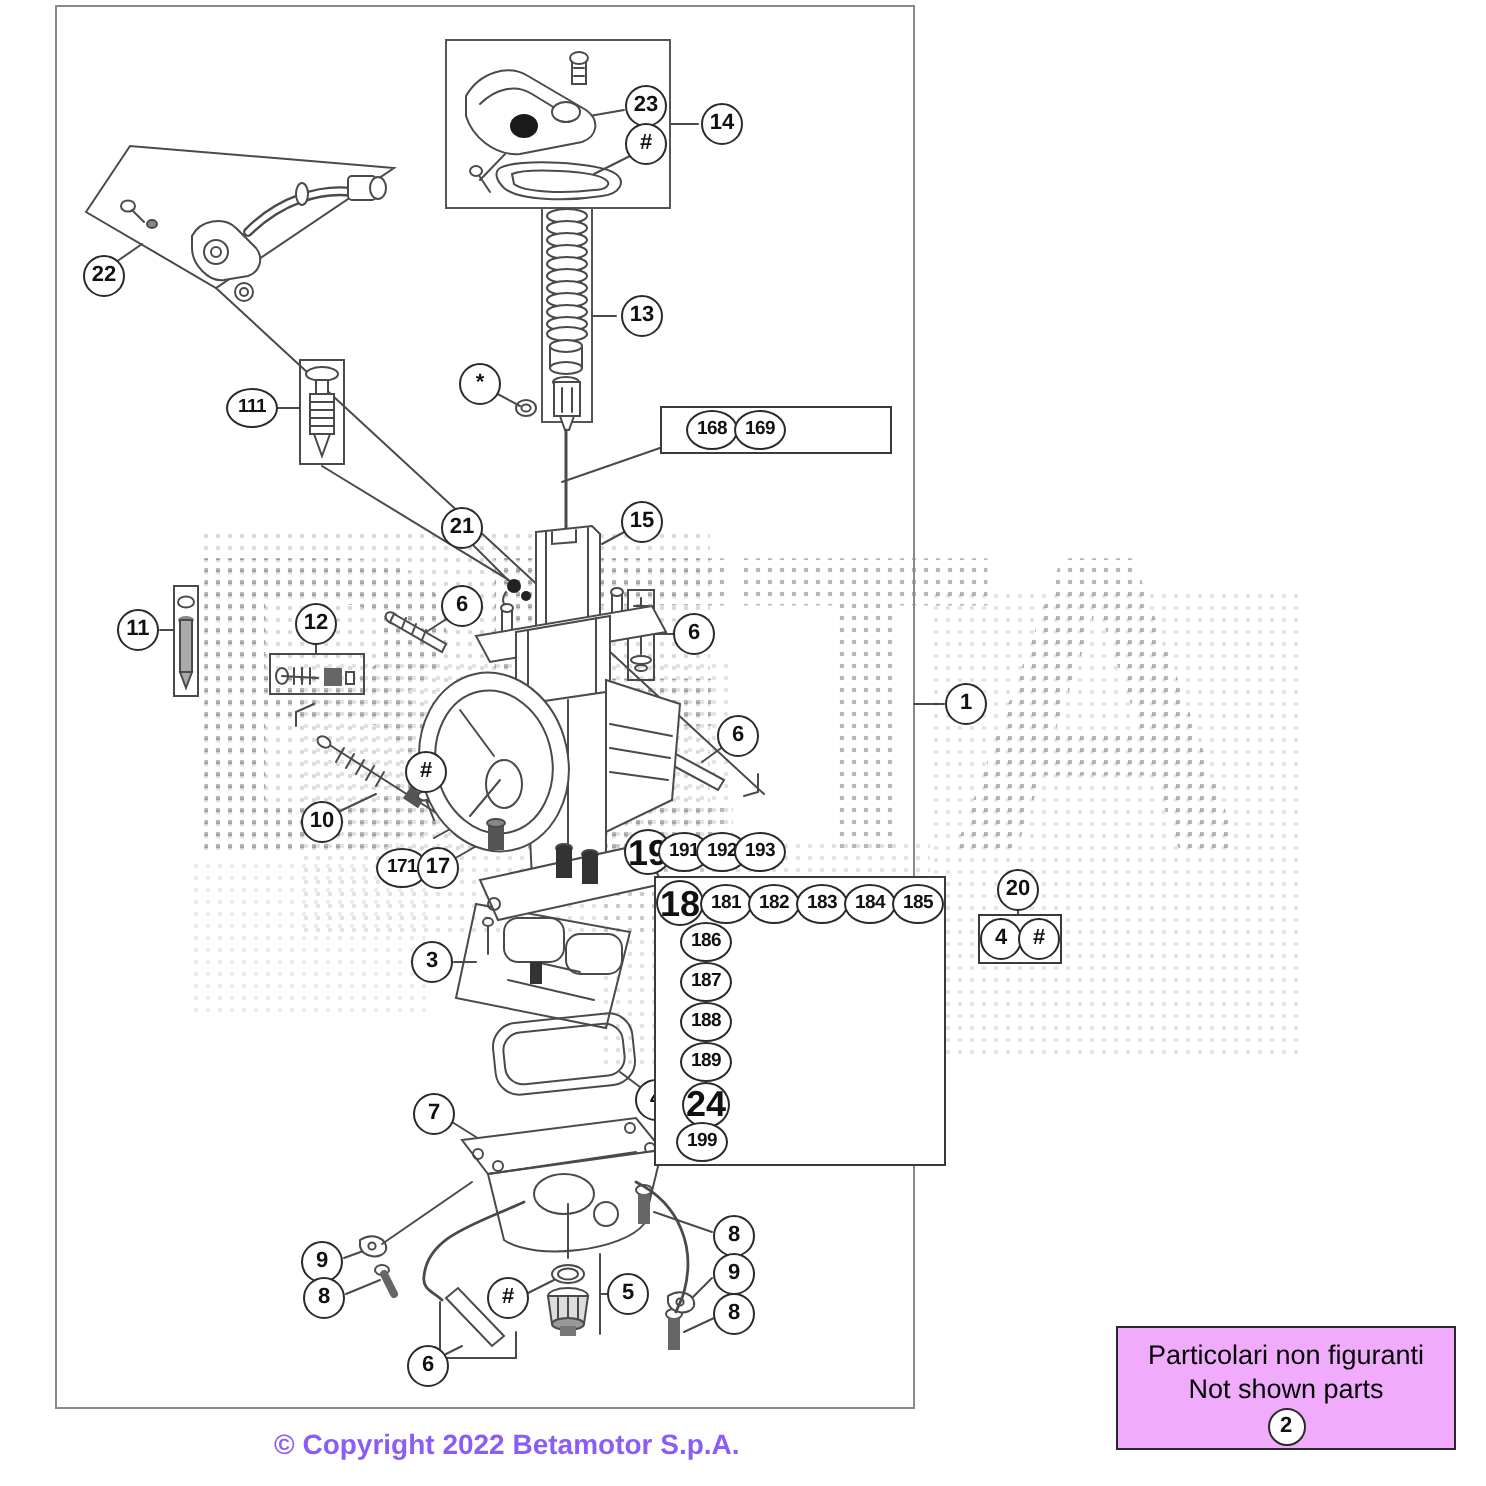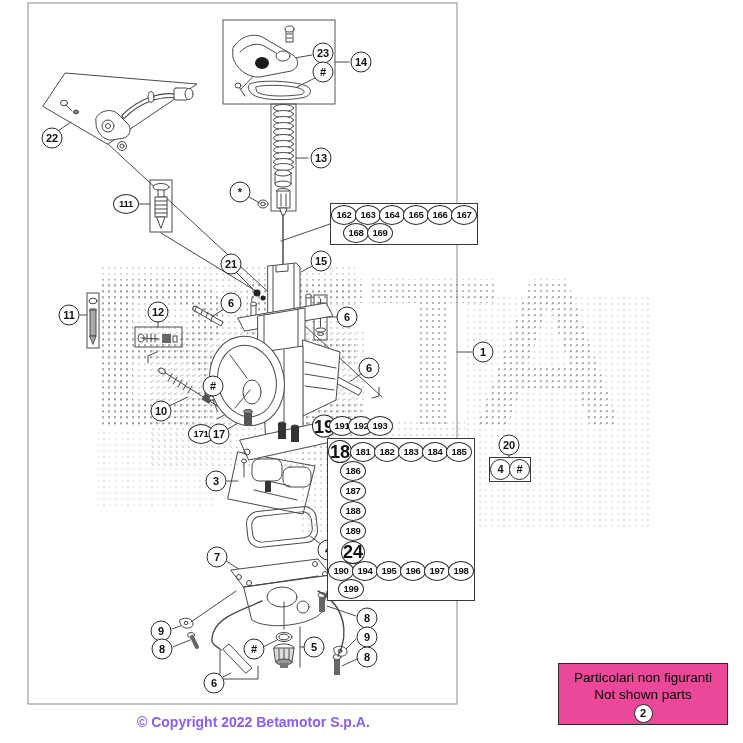--- a/index.html
+++ b/index.html
@@ -40,21 +40,21 @@
   
   .grp{position:absolute;z-index:3;background:#fff;border:1.2px solid #3a3a3a;
        padding:1px 1px;display:flex;flex-direction:column;align-items:flex-start;}
   .grow{display:flex;align-items:center;margin-top:-2.5px;}
   .grow:first-child{margin-top:0;}
   #grp-jets-top{left:330px;top:203px;min-width:112px;}
   #grp-jets-main{left:327px;top:438px;min-width:116px;}
   #grp-misc{left:489px;top:457px;}
 
   .notshown{position:absolute;left:558px;top:663px;width:170px;height:62px;z-index:3;
-    border:1.3px solid #2a2a2a;background:#ec4899;text-align:center;
+    border:1.3px solid #2a2a2a;background:#f0abfc;text-align:center;
     font:400 13.5px/17px "Liberation Sans",sans-serif;color:#000;padding-top:5px;box-sizing:border-box;}
   .notshown .co{margin-top:1px;min-width:19px;height:19px;font-size:11px;}
 
   .copyright{position:absolute;left:137px;top:714px;z-index:3;
     font:700 14px "Liberation Sans",sans-serif;color:#8b5cf6;}
 </style>
 </head>
 <body>
 
 <div class="stage">
@@ -391,28 +391,20 @@
       <div class="co abs" style="left: 367px; top: 637px;">9</div>
       <div class="co abs" style="left: 367px; top: 657px;">8</div>
       <div class="co abs" style="left: 161px; top: 631px;">9</div>
       <div class="co abs" style="left: 162px; top: 649px;">8</div>
       <div class="co abs" style="left: 254px; top: 649px;">#</div>
       <div class="co abs" style="left: 314px; top: 647px;">5</div>
       <div class="co abs" style="left: 214px; top: 683px;">6</div>
     </div>
 
   <div class="grp" id="grp-jets-top">
-      <div class="grow" style="margin-left: 0px;">
-        <span class="co gco w3">162</span>
-        <span class="co gco w3">163</span>
-        <span class="co gco w3">164</span>
-        <span class="co gco w3">165</span>
-        <span class="co gco w3">166</span>
-        <span class="co gco w3">167</span>
-      </div>
       <div class="grow" style="margin-left: 12px; align-items: flex-end;">
         <span class="co gco w3">168</span>
         <span class="co gco w3">169</span>
       </div>
     </div>
   <div class="grp" id="grp-jets-main">
       <div class="grow" style="margin-left: 0px;">
         <span class="co gco b">18</span>
         <span class="co gco w3">181</span>
         <span class="co gco w3">182</span>
@@ -420,28 +412,20 @@
         <span class="co gco w3">184</span>
         <span class="co gco w3">185</span>
       </div>
       <div class="grow" style="margin-left: 12px; flex-direction: column;">
         <span class="co gco w3">186</span>
         <span class="co gco w3">187</span>
         <span class="co gco w3">188</span>
         <span class="co gco w3">189</span>
         <span class="co gco b">24</span>
       </div>
-      <div class="grow" style="margin-left: 0px;">
-        <span class="co gco w3">190</span>
-        <span class="co gco w3">194</span>
-        <span class="co gco w3">195</span>
-        <span class="co gco w3">196</span>
-        <span class="co gco w3">197</span>
-        <span class="co gco w3">198</span>
-      </div>
       <div class="grow" style="margin-left: 10px;">
         <span class="co gco w3">199</span>
       </div>
     </div>
   <div class="grp" id="grp-misc">
       <div class="grow" style="margin-left: 0px;">
         <span class="co gco">4</span>
         <span class="co gco">#</span>
       </div>
     </div>

